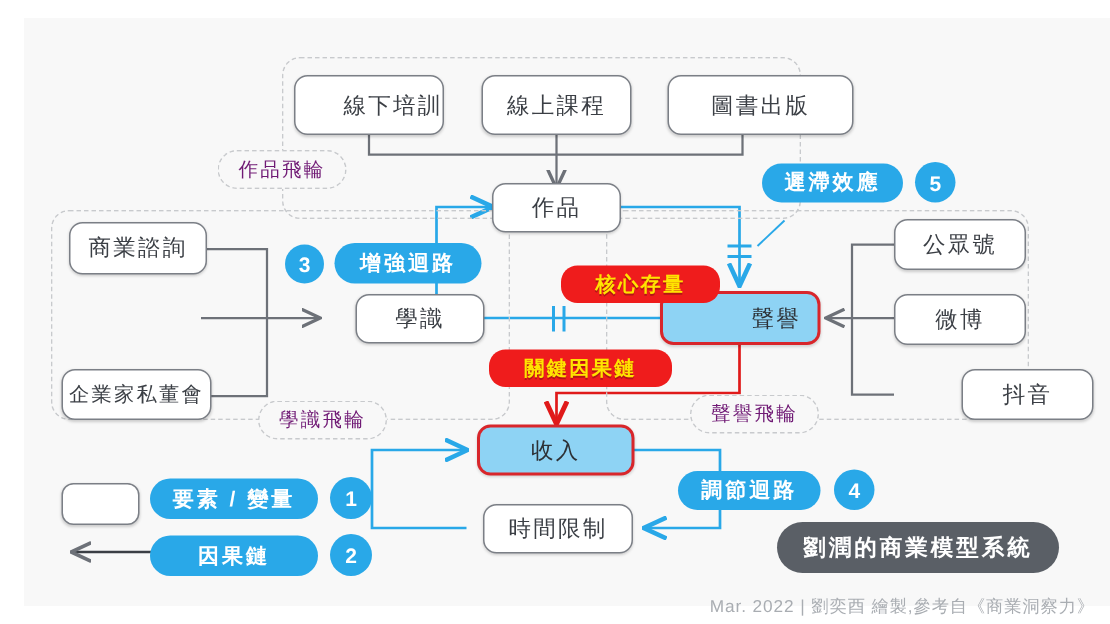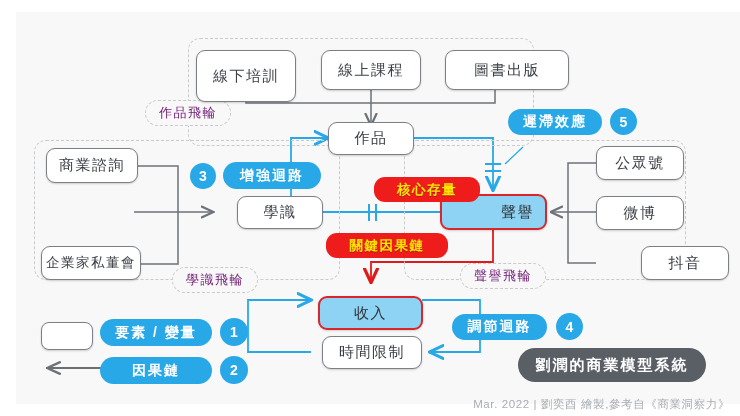--- a/index.html
+++ b/index.html
@@ -154,21 +154,21 @@
   <div class="group-label" style="left:145px;top:100px;width:86px;height:26px;">
     <span>作品飛輪</span>
   </div>
   <div class="group-label" style="left:172px;top:267px;width:86px;height:26px;">
     <span>學識飛輪</span>
   </div>
   <div class="group-label" style="left:460px;top:263px;width:86px;height:26px;">
     <span>聲譽飛輪</span>
   </div>
 
-  <div class="node" style="left:196px;top:50px;width:100px;height:52px;">
+  <div class="node" style="left:196px;top:50px;width:100px;height:40px;justify-content:flex-end;">
     <span>線下培訓</span>
   </div>
   <div class="node" style="left:321px;top:50px;width:100px;height:40px;">
     <span>線上課程</span>
   </div>
   <div class="node" style="left:445px;top:50px;width:124px;height:40px;">
     <span>圖書出版</span>
   </div>
   <div class="node" style="left:328px;top:122px;width:86px;height:33px;">
     <span>作品</span>
@@ -190,21 +190,21 @@
   <div class="node" style="left:596px;top:196px;width:88px;height:34px;">
     <span>微博</span>
   </div>
   <div class="node" style="left:596px;top:246px;width:88px;height:34px;margin-left:45px;">
     <span>抖音</span>
   </div>
 
   <div class="node stock" style="left:440px;top:194px;width:107px;height:36px;padding-left:48px;">
     <span>聲譽</span>
   </div>
-  <div class="node stock" style="left:318px;top:296px;width:105px;height:34px;">
+  <div class="node stock" style="left:318px;top:283px;width:105px;height:34px;">
     <span>收入</span>
   </div>
   <div class="node" style="left:322px;top:336px;width:100px;height:33px;">
     <span>時間限制</span>
   </div>
 
   <div class="circnum" style="left:190px;top:163px;width:26px;height:26px;">
     <span>3</span>
   </div>
   <div class="pill" style="left:223px;top:162px;width:98px;height:27px;">

